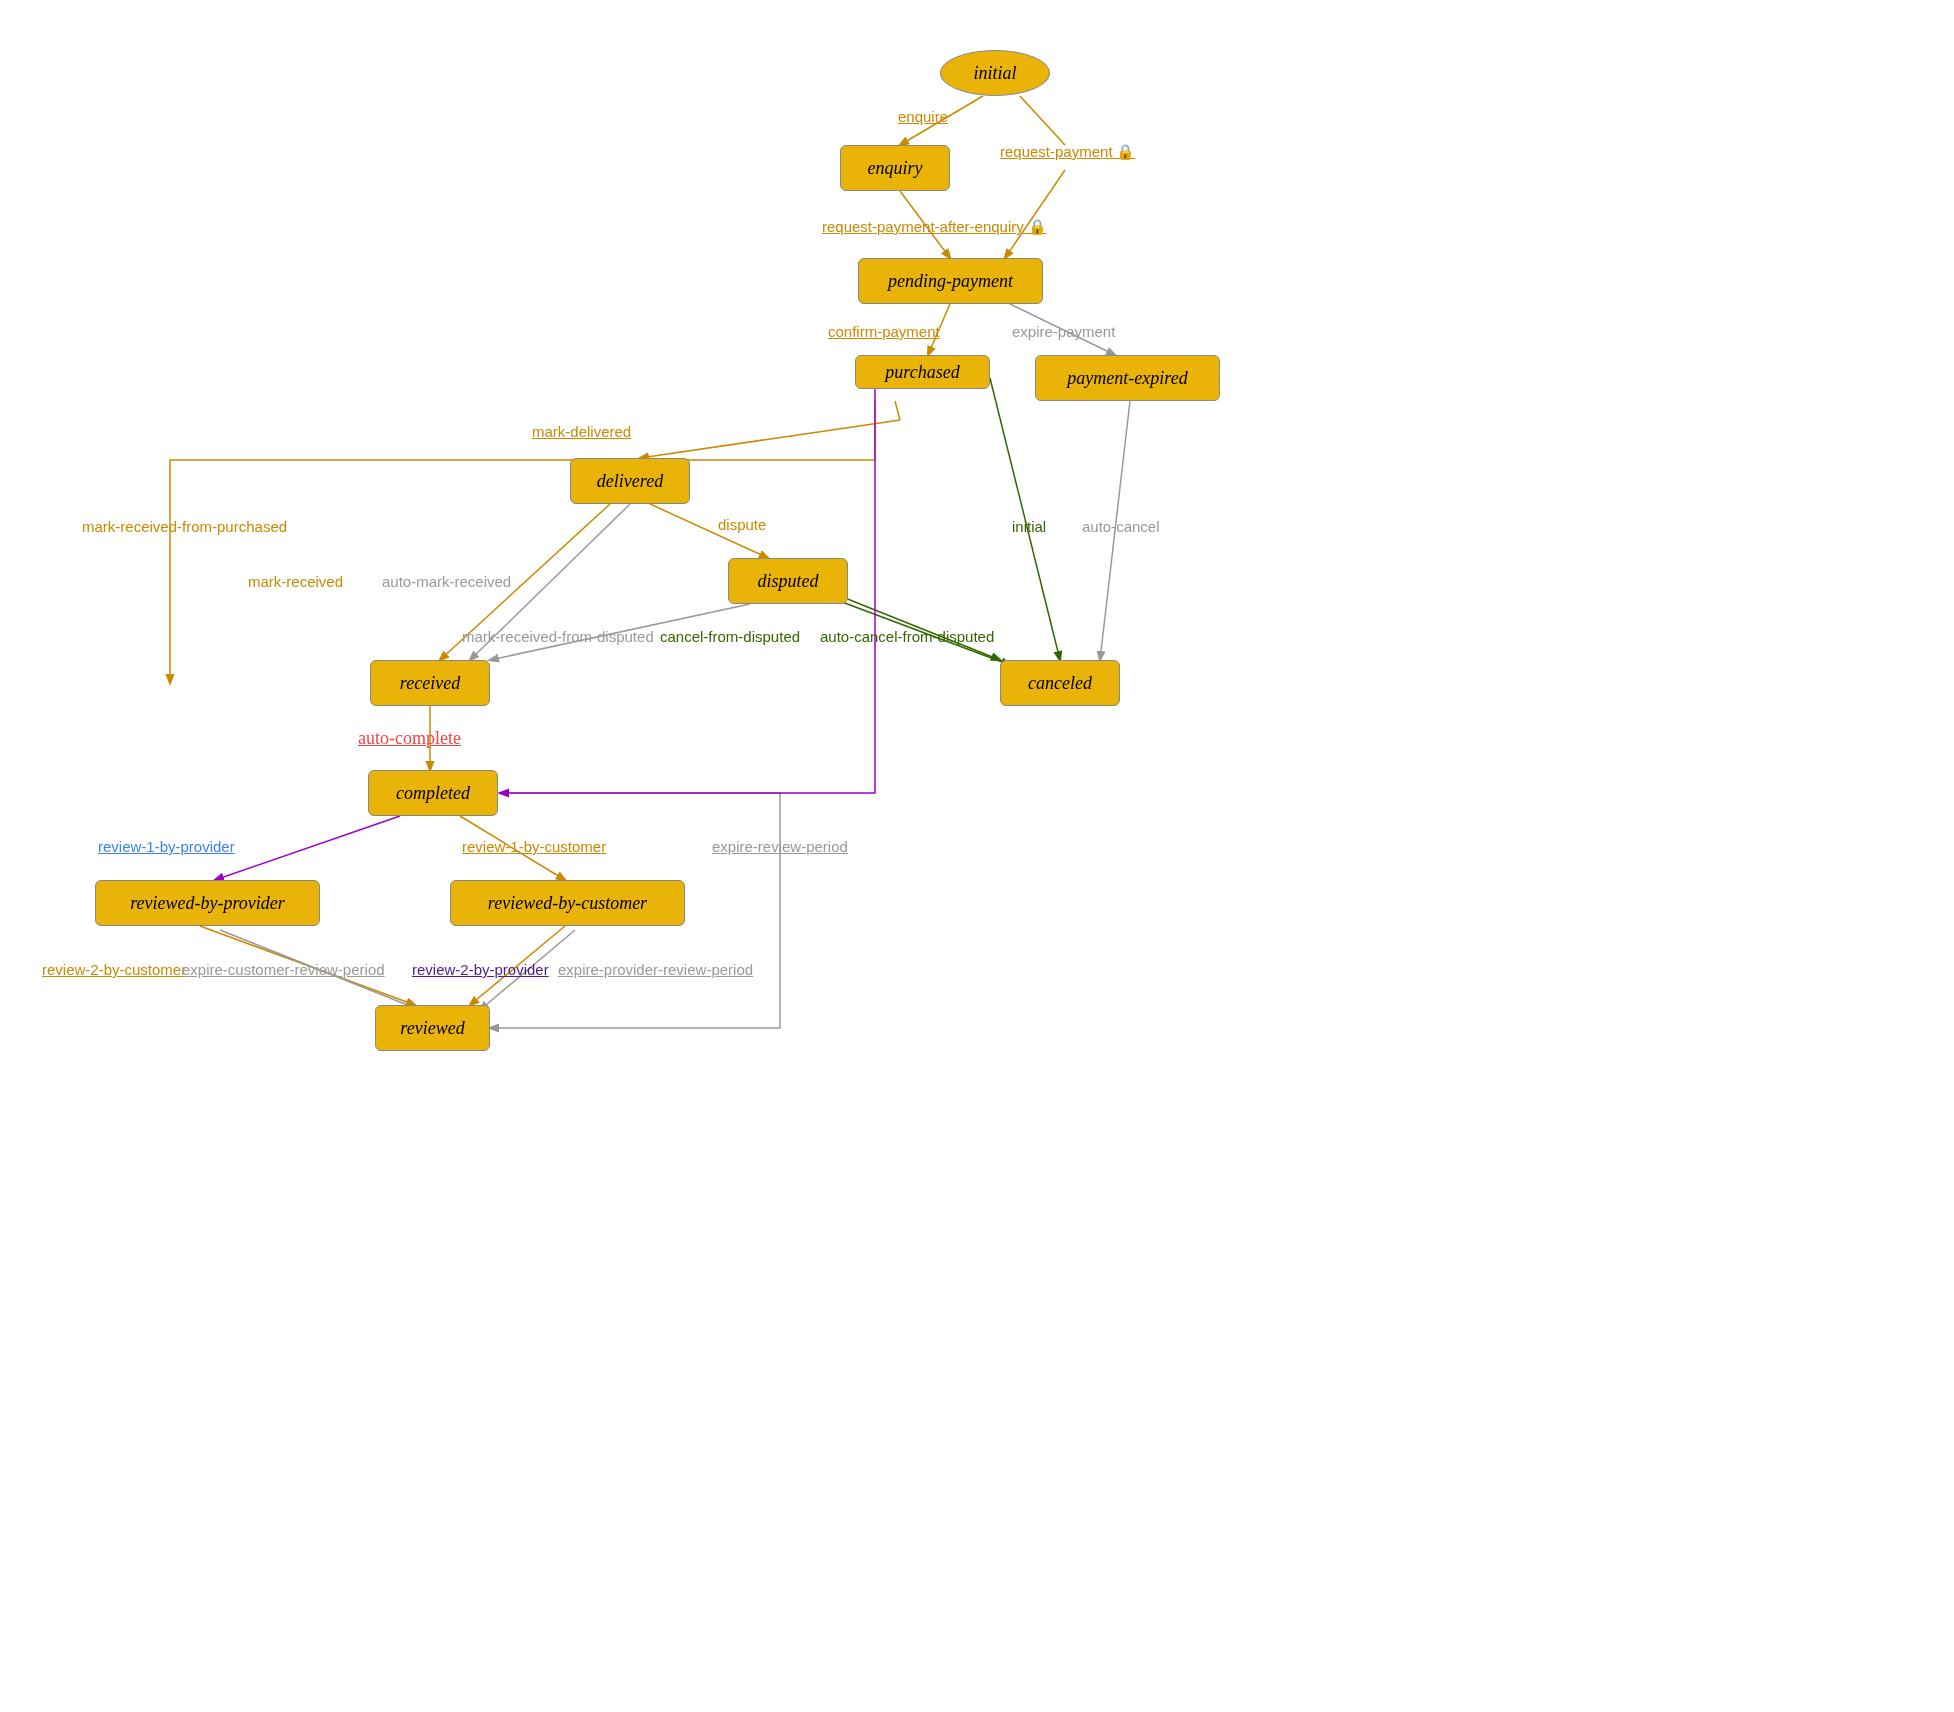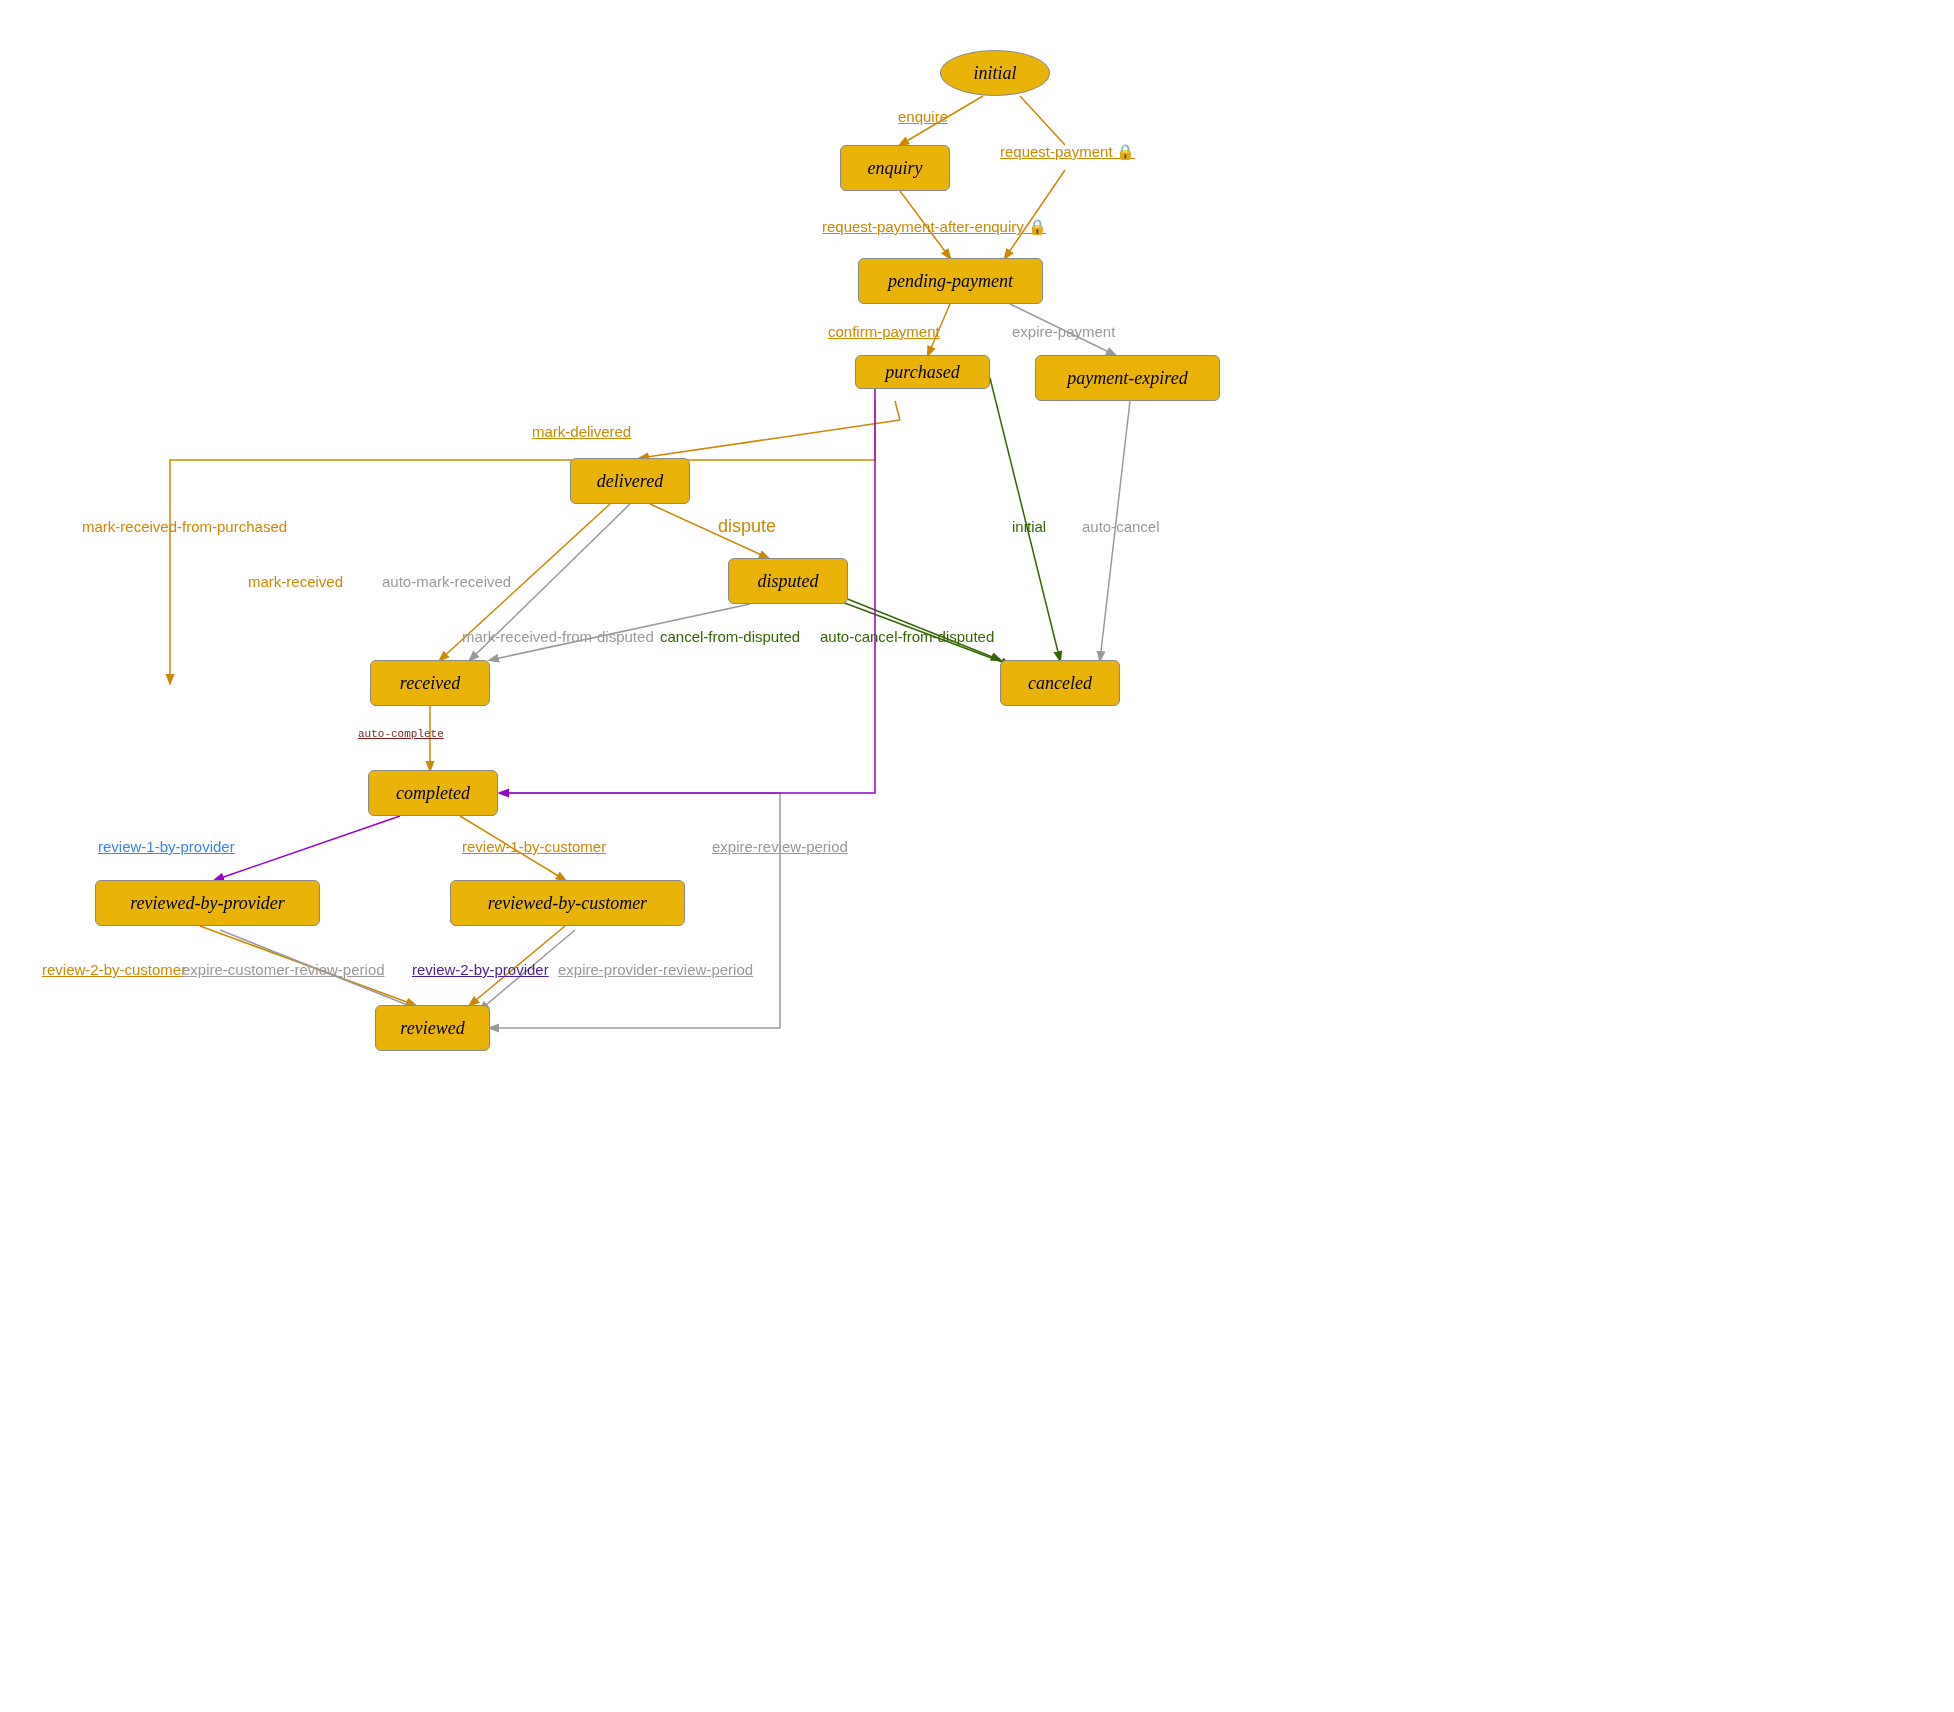--- a/index.html
+++ b/index.html
@@ -174,39 +174,39 @@
   <span class="edge-label" style="left:1000px; top:143px; color:#cc8800; text-decoration:underline; font-family:Arial,sans-serif; font-size:15px;">request-payment 🔒</span>
 
   <span class="edge-label" style="left:822px; top:218px; color:#cc8800; text-decoration:underline; font-family:Arial,sans-serif; font-size:15px;">request-payment-after-enquiry 🔒</span>
 
   <span class="edge-label" style="left:828px; top:323px; color:#cc8800; text-decoration:underline; font-family:Arial,sans-serif; font-size:15px;">confirm-payment</span>
 
   <span class="edge-label" style="left:1012px; top:323px; color:#999; text-decoration:none; font-family:Arial,sans-serif; font-size:15px;">expire-payment</span>
 
   <span class="edge-label" style="left:532px; top:423px; color:#cc8800; text-decoration:underline; font-family:Arial,sans-serif; font-size:15px;">mark-delivered</span>
 
-  <span class="edge-label" style="left:718px; top:516px; color:#cc8800; text-decoration:none; font-family:Arial,sans-serif; font-size:18px;">dispute</span>
+  <span class="edge-label" style="left:718px; top:516px; color:#cc8800; text-decoration:none; font-family:Arial,sans-serif; font-size:15px;">dispute</span>
 
   <span class="edge-label" style="left:82px; top:518px; color:#cc8800; text-decoration:none; font-family:Arial,sans-serif; font-size:15px;">mark-received-from-purchased</span>
 
   <span class="edge-label" style="left:248px; top:573px; color:#cc8800; text-decoration:none; font-family:Arial,sans-serif; font-size:15px;">mark-received</span>
 
   <span class="edge-label" style="left:382px; top:573px; color:#999; text-decoration:none; font-family:Arial,sans-serif; font-size:15px;">auto-mark-received</span>
 
   <span class="edge-label" style="left:462px; top:628px; color:#999; text-decoration:none; font-family:Arial,sans-serif; font-size:15px;">mark-received-from-disputed</span>
 
   <span class="edge-label" style="left:660px; top:628px; color:#336600; text-decoration:none; font-family:Arial,sans-serif; font-size:15px;">cancel-from-disputed</span>
 
   <span class="edge-label" style="left:820px; top:628px; color:#336600; text-decoration:none; font-family:Arial,sans-serif; font-size:15px;">auto-cancel-from-disputed</span>
 
   <span class="edge-label" style="left:1012px; top:518px; color:#336600; text-decoration:none; font-family:Arial,sans-serif; font-size:15px;">initial</span>
 
   <span class="edge-label" style="left:1082px; top:518px; color:#999; text-decoration:none; font-family:Arial,sans-serif; font-size:15px;">auto-cancel</span>
 
-  <span class="edge-label" style="left:358px; top:728px; color:#7f1d1d; text-decoration:underline; font-family:Liberation Mono, monospace; font-size:11px;">auto-complete</span>
+  <span class="edge-label" style="left:358px; top:728px; color:#ef4444; text-decoration:underline; font-family:Liberation Serif, serif; font-size:18px;">auto-complete</span>
 
   <span class="edge-label" style="left:98px; top:838px; color:#3b82f6; text-decoration:underline; font-family:Arial,sans-serif; font-size:15px;">review-1-by-provider</span>
 
   <span class="edge-label" style="left:462px; top:838px; color:#cc8800; text-decoration:underline; font-family:Arial,sans-serif; font-size:15px;">review-1-by-customer</span>
 
   <span class="edge-label" style="left:712px; top:838px; color:#999; text-decoration:underline; font-family:Arial,sans-serif; font-size:15px;">expire-review-period</span>
 
   <span class="edge-label" style="left:42px; top:961px; color:#cc8800; text-decoration:underline; font-family:Arial,sans-serif; font-size:15px;">review-2-by-customer</span>
 
   <span class="edge-label" style="left:182px; top:961px; color:#999; text-decoration:underline; font-family:Arial,sans-serif; font-size:15px;text-align:center;">expire-customer-review-period</span>

